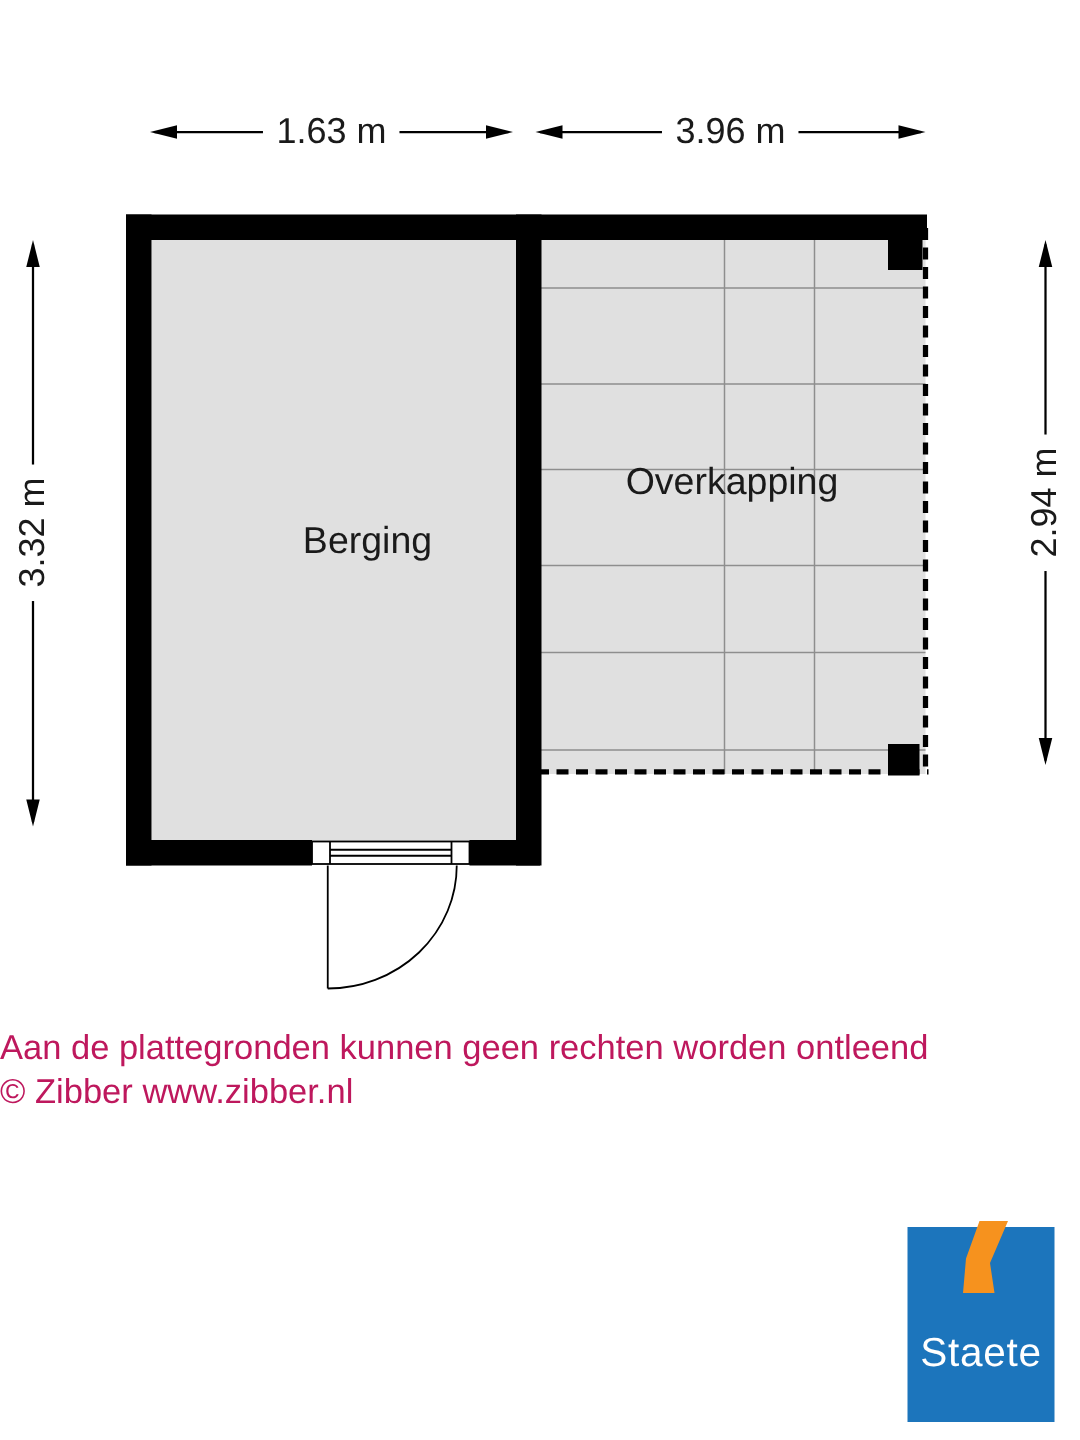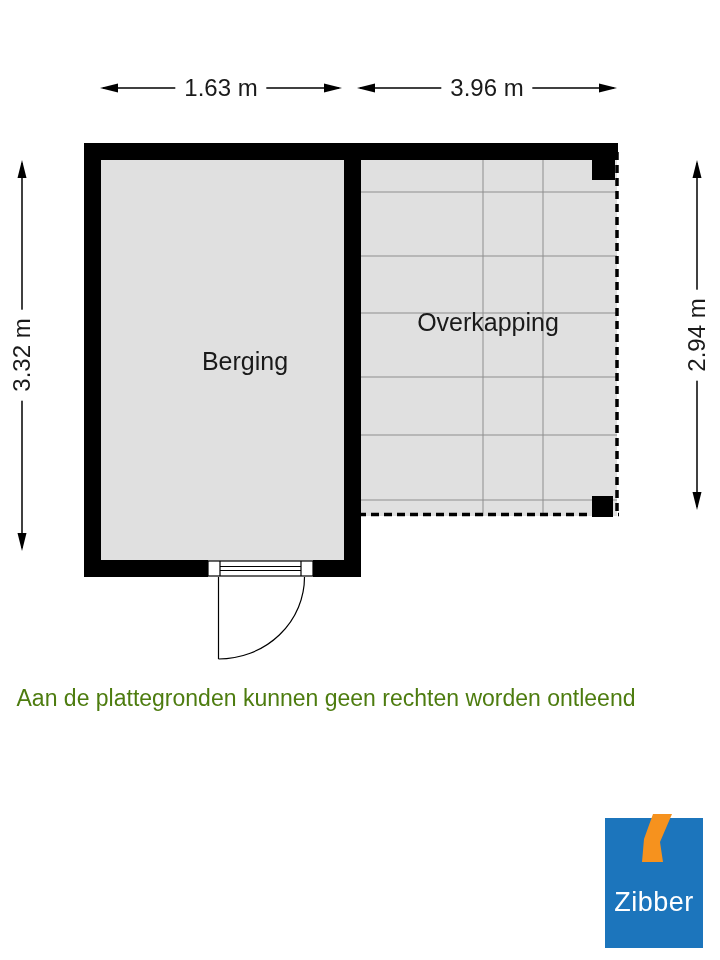--- a/index.html
+++ b/index.html
@@ -17,22 +17,22 @@
   .dimhead{fill:var(--wall,#000);}
   .white{fill:#ffffff;}
   .overlay{position:absolute;white-space:nowrap;color:#1a1a1a;}
   .dim-label{
     font-size:24px;background:#ffffff;padding:0 9px;
     transform:translate(-50%,-50%);
   }
   .dim-label.vert{transform:translate(-50%,-50%) rotate(-90deg);}
   .room-label{font-size:25px;transform:translate(-50%,-50%);}
   .footer{
-    position:absolute;left:0;top:684px;width:652px;text-align:center;
-    font-size:23px;line-height:29px;color:#4d7c0f;
+    position:absolute;left:0;top:684px;width:652px;text-align:left;
+    font-size:23px;line-height:29px;color:#be185d;
   }
   .logo-text{
     font-size:27px;color:#ffffff;transform:translate(-50%,-50%);
     letter-spacing:0.5px;
   }
   .logo-blue{fill:var(--logo-blue,#1c75bc);}
   .logo-orange{fill:var(--logo-orange,#f6921e);}
 </style>
 </head>
 <body>
@@ -104,15 +104,16 @@
 <div class="overlay dim-label" style="left:221px;top:88px;">1.63 m</div>
 <div class="overlay dim-label" style="left:487px;top:88px;">3.96 m</div>
 <div class="overlay dim-label vert" style="left:22px;top:355px;">3.32 m</div>
 <div class="overlay dim-label vert" style="left:697px;top:335px;">2.94 m</div>
 
 <div class="overlay room-label" style="left:225px;top:361px;margin-left:20px;">Berging</div>
 <div class="overlay room-label" style="left:488px;top:322px;">Overkapping</div>
 
 <div class="footer">
   <div>Aan de plattegronden kunnen geen rechten worden ontleend</div>
+  <div>© Zibber www.zibber.nl</div>
 </div>
 
-<div class="overlay logo-text" style="left:654px;top:902px;">Zibber</div>
+<div class="overlay logo-text" style="left:654px;top:902px;">Staete</div>
 
 </body></html>

